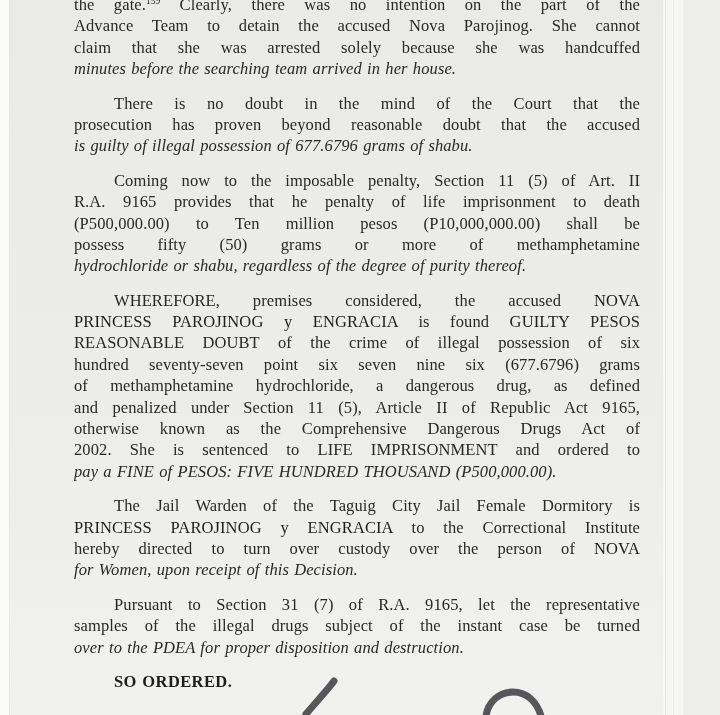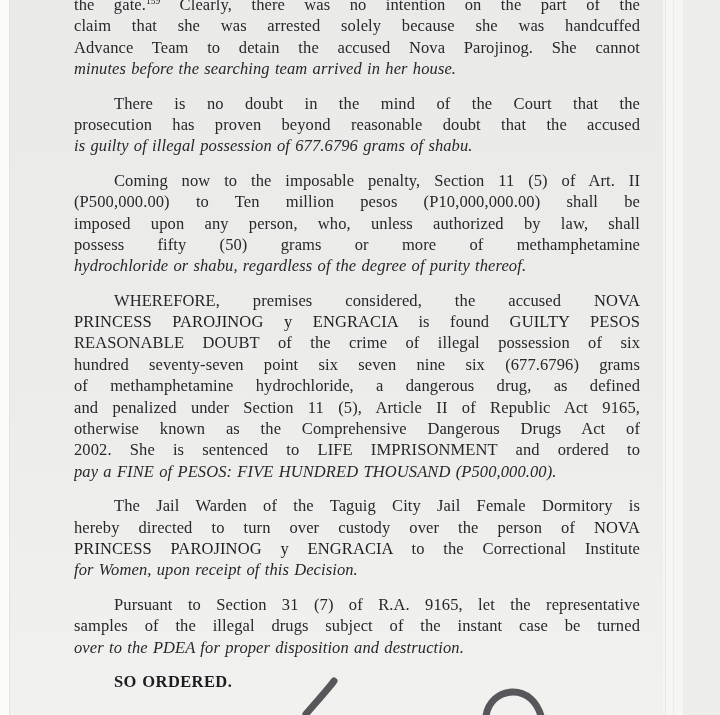--- a/index.html
+++ b/index.html
@@ -55,55 +55,55 @@
   <div class="paper-edge-left"></div>
   <div class="paper-edge-right">
     <div class="fold-line-1"></div>
     <div class="fold-line-2"></div>
   </div>
 
   <div class="text-block">
 
     <div class="para">
       <div class="line"><span>the gate.</span><sup class="fn">159</sup><span> Clearly, there was no intention on the part of the</span></div>
+      <div class="line"><span>Advance Team to detain the accused Nova Parojinog. She cannot</span></div>
       <div class="line"><span>claim that she was arrested solely because she was handcuffed</span></div>
-      <div class="line"><span>Advance Team to detain the accused Nova Parojinog. She cannot</span></div>
       <div class="line last"><span>minutes before the searching team arrived in her house.</span></div>
     </div>
 
     <div class="para">
       <div class="line ind"><span>There is no doubt in the mind of the Court that the</span></div>
       <div class="line"><span>prosecution has proven beyond reasonable doubt that the accused</span></div>
       <div class="line last"><span>is guilty of illegal possession of 677.6796 grams of shabu.</span></div>
     </div>
 
     <div class="para">
       <div class="line ind"><span>Coming now to the imposable penalty, Section 11 (5) of Art. II</span></div>
+      <div class="line"><span>R.A. 9165 provides that he penalty of life imprisonment to death</span></div>
       <div class="line"><span>(P500,000.00) to Ten million pesos (P10,000,000.00) shall be</span></div>
-      <div class="line"><span>imposed upon any person, who, unless authorized by law, shall</span></div>
       <div class="line"><span>possess fifty (50) grams or more of methamphetamine</span></div>
       <div class="line last"><span>hydrochloride or shabu, regardless of the degree of purity thereof.</span></div>
     </div>
 
     <div class="para">
       <div class="line ind"><span>WHEREFORE, premises considered, the accused </span><span class="b">NOVA</span></div>
       <div class="line"><span class="b">PRINCESS PAROJINOG y ENGRACIA</span><span> is found </span><span class="b">GUILTY</span><span> PESOS</span></div>
       <div class="line"><span>REASONABLE DOUBT of the crime of illegal possession of six</span></div>
       <div class="line"><span>hundred seventy-seven point six seven nine six (677.6796) grams</span></div>
       <div class="line"><span>of methamphetamine hydrochloride, a dangerous drug, as defined</span></div>
       <div class="line"><span>and penalized under Section 11 (5), Article II of Republic Act 9165,</span></div>
       <div class="line"><span>otherwise known as the Comprehensive Dangerous Drugs Act of</span></div>
       <div class="line"><span>2002. She is sentenced to LIFE IMPRISONMENT and ordered to</span></div>
       <div class="line last"><span>pay a FINE of PESOS: FIVE HUNDRED THOUSAND (P500,000.00).</span></div>
     </div>
 
     <div class="para">
       <div class="line ind"><span>The Jail Warden of the Taguig City Jail Female Dormitory is</span></div>
+      <div class="line"><span class="b">PRINCESS PAROJINOG y ENGRACIA</span><span> to the Correctional Institute</span></div>
       <div class="line"><span>hereby directed to turn over custody over the person of </span><span class="b">NOVA</span></div>
-      <div class="line"><span class="b">PRINCESS PAROJINOG y ENGRACIA</span><span> to the Correctional Institute</span></div>
       <div class="line last"><span>for Women, upon receipt of this Decision.</span></div>
     </div>
 
     <div class="para">
       <div class="line ind"><span>Pursuant to Section 31 (7) of R.A. 9165, let the representative</span></div>
       <div class="line"><span>samples of the illegal drugs subject of the instant case be turned</span></div>
       <div class="line last"><span>over to the PDEA for proper disposition and destruction.</span></div>
     </div>
 
     <div class="closing">SO ORDERED.</div>

